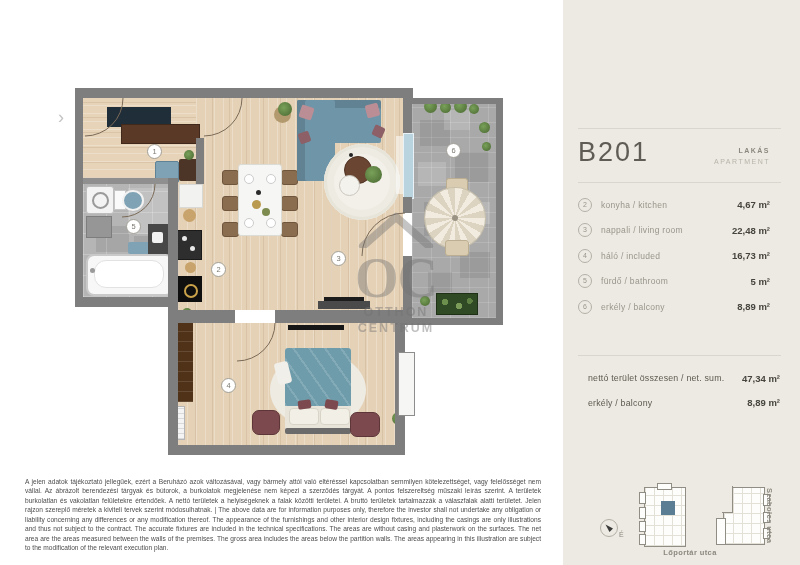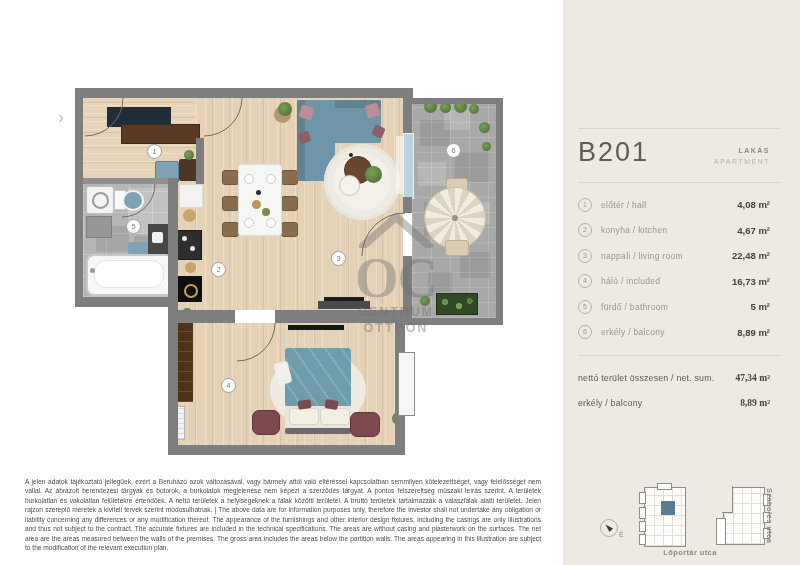--- a/index.html
+++ b/index.html
@@ -35,24 +35,24 @@
   .divider{position:absolute;left:15px;width:203px;height:1px;background:#d9d6cd;}
   .unit-id{position:absolute;left:15px;top:137px;font-size:27px;font-weight:300;letter-spacing:2px;color:#5f5c55;}
   .unit-type{position:absolute;right:30px;top:147px;text-align:right;}
   .unit-type .hu{font-size:7px;font-weight:bold;letter-spacing:1.5px;color:#8b897f;display:block;}
   .unit-type .en{font-size:7px;letter-spacing:1.5px;color:#b7b5ab;display:block;margin-top:4px;}
   .roomlist{position:absolute;left:15px;top:192px;width:192px;}
   .roomrow{height:25.5px;display:flex;align-items:center;}
   .roomrow .num{width:12px;height:12px;border-radius:50%;border:1px solid #b3b1a7;color:#98968c;font-size:7px;line-height:12px;text-align:center;flex:0 0 auto;}
   .roomrow .lbl{margin-left:9px;font-size:8.5px;color:#98968c;letter-spacing:.3px;}
   .roomrow .val{margin-left:auto;font-size:9.5px;font-weight:bold;color:#46443e;}
-  .totals{position:absolute;left:15px;top:366px;width:192px;}
+  .totals{position:absolute;left:25px;top:366px;width:192px;}
   .totrow{height:24.5px;display:flex;align-items:center;}
   .totrow .lbl{font-size:8.8px;color:#5d5a51;letter-spacing:.2px;}
-  .totrow .val{margin-left:auto;font-size:9.5px;font-weight:bold;color:#46443e;font-family:Liberation Serif, serif;}
+  .totrow .val{margin-left:auto;font-size:9.5px;font-weight:bold;color:#46443e;}
   .bldg{position:absolute;background:#fdfdfb;border:1px solid #8f8d84;background-image:repeating-linear-gradient(90deg,#e3e1d7 0 1px,transparent 1px 9px),repeating-linear-gradient(0deg,#e3e1d7 0 1px,transparent 1px 10px);}
   .bump{position:absolute;background:#fdfdfb;border:1px solid #8f8d84;}
   .street-b{position:absolute;left:630px;top:548px;width:120px;text-align:center;font-size:7.5px;font-weight:bold;color:#8b897f;letter-spacing:.4px;}
   .street-r{position:absolute;left:765px;top:488px;height:58px;writing-mode:vertical-rl;font-size:7.5px;font-weight:bold;color:#8b897f;letter-spacing:.4px;}
   .compass{position:absolute;left:600px;top:519px;width:16px;height:16px;border:1px solid #b2b0a6;border-radius:50%;}
   .north{position:absolute;left:619px;top:531px;font-size:7px;color:#8b897f;}
 </style>
 </head>
 <body>
 
@@ -205,44 +205,39 @@
     <div class="a badge" style="left:331px;top:251px;">3</div>
     <div class="a badge" style="left:221px;top:378px;">4</div>
     <div class="a badge" style="left:126px;top:219px;">5</div>
     <div class="a badge" style="left:446px;top:143px;">6</div>
 
     <div class="wm">
       <svg width="78" height="36" viewBox="0 0 78 36">
         <path d="M6,34 L39,5 L72,34" fill="none" stroke="rgba(114,114,114,.42)" stroke-width="8" stroke-linecap="round" stroke-linejoin="round"></path>
       </svg>
       <div class="wm-oc">OC</div>
+      <div class="wm-t">OTTHON</div>
       <div class="wm-t">CENTRUM</div>
-      <div class="wm-t">OTTHON</div>
     </div>
   </div>
 
   <div class="disclaimer">A jelen adatok tájékoztató jellegűek, ezért a Beruházó azok változásával, vagy bármely attól való eltéréssel kapcsolatban semmilyen kötelezettséget, vagy felelősséget nem vállal. Az ábrázolt berendezési tárgyak és bútorok, a burkolatok megjelenése nem képezi a szerződés tárgyát. A pontos felszereltség műszaki leírás szerint. A területek burkolatlan és vakolatlan felületekre értendőek. A nettó területek a helyiségeknek a falak közötti területei. A bruttó területek tartalmazzák a válaszfalak alatti területet. Jelen rajzon szereplő méretek a kiviteli tervek szerint módosulhatnak. | The above data are for information purposes only, therefore the investor shall not undertake any obligation or liability concerning any differences or any modification thereof. The appearance of the furnishings and other interior design fixtures, including the casings are only illustrations and thus not subject to the contract. The accurate fixtures are included in the technical specifications. The areas are without casing and plasterwork on the surfaces. The net area are the areas measured between the walls of the premises. The gross area includes the areas below the partition walls. The areas appearing in this illustration are subject to the modification of the relevant execution plan.</div>
 
   <aside class="sidebar">
     <div class="divider" style="top:128px;"></div>
 
     <div class="unit-id">B201</div>
     <div class="unit-type">
       <span class="hu">LAKÁS</span>
       <span class="en">APARTMENT</span>
     </div>
 
     <div class="divider" style="top:182px;"></div>
 
     <div class="roomlist">
-      <div class="roomrow">
-        <span class="num">1</span>
-        <span class="lbl">előtér / hall</span>
-        <span class="val">4,08 m²</span>
-      </div>
       <div class="roomrow">
         <span class="num">2</span>
         <span class="lbl">konyha / kitchen</span>
         <span class="val">4,67 m²</span>
       </div>
       <div class="roomrow">
         <span class="num">3</span>
         <span class="lbl">nappali / living room</span>
         <span class="val">22,48 m²</span>
       </div>

